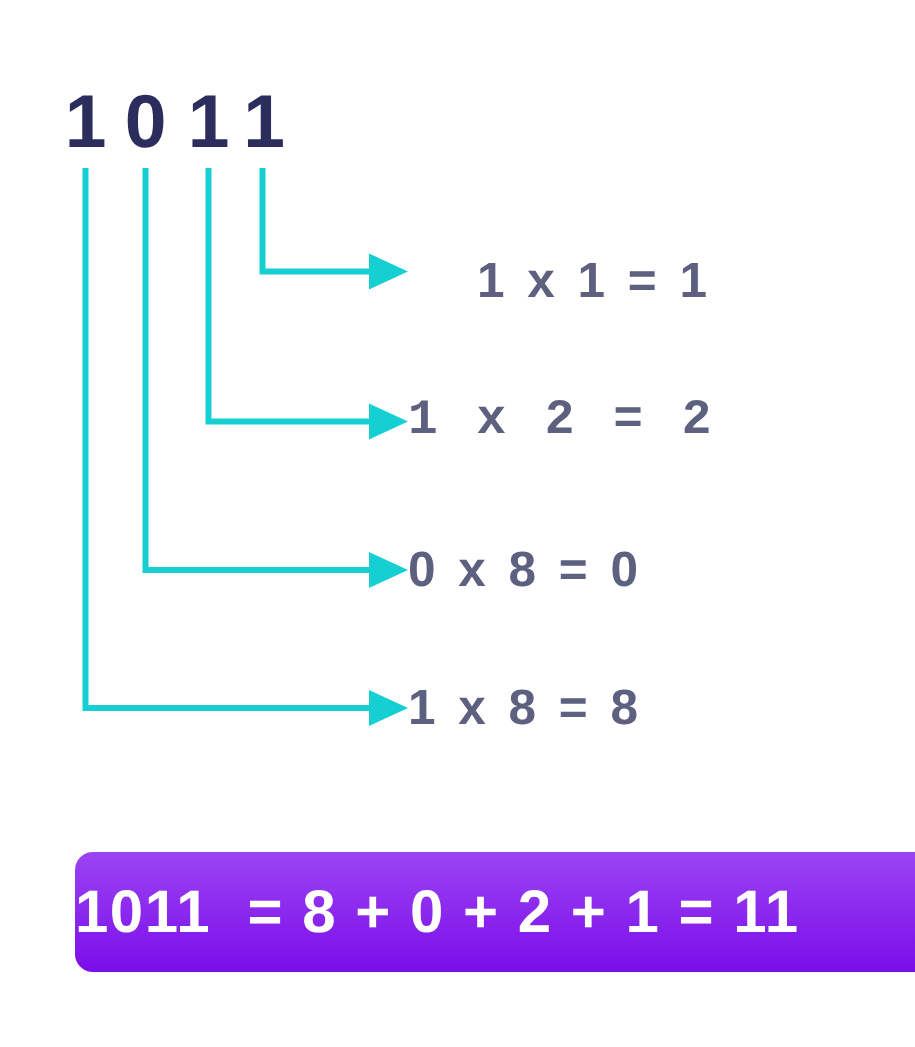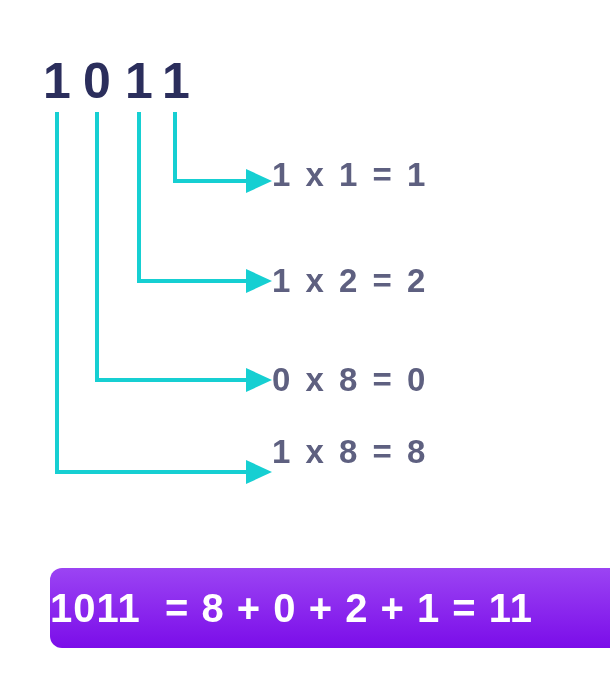--- a/index.html
+++ b/index.html
@@ -37,24 +37,24 @@
     left: 272px;
     transform: translateY(-52%);
     font-size: 33px;
     font-weight: bold;
     color: #5E6080;
     letter-spacing: 1.5px;
     word-spacing: 3px;
     white-space: pre;
     line-height: 1;
   }
-  .eq-1 { top: 175px; }
-  .eq-2 { top: 281px; }
+  .eq-1 { top: 187px; margin-left: 46px; }
+  .eq-2 { top: 281px; font-family: Liberation Mono, monospace; }
   .eq-3 { top: 380px; }
-  .eq-4 { top: 452px; }
+  .eq-4 { top: 472px; }
   .result-box {
     position: absolute;
     left: 50px;
     top: 568px;
     width: 588px;
     height: 80px;
     border-radius: 12px;
     background: linear-gradient(180deg, #9B44F3 0%, #7B0DE9 100%);
     display: flex;
     align-items: center;

